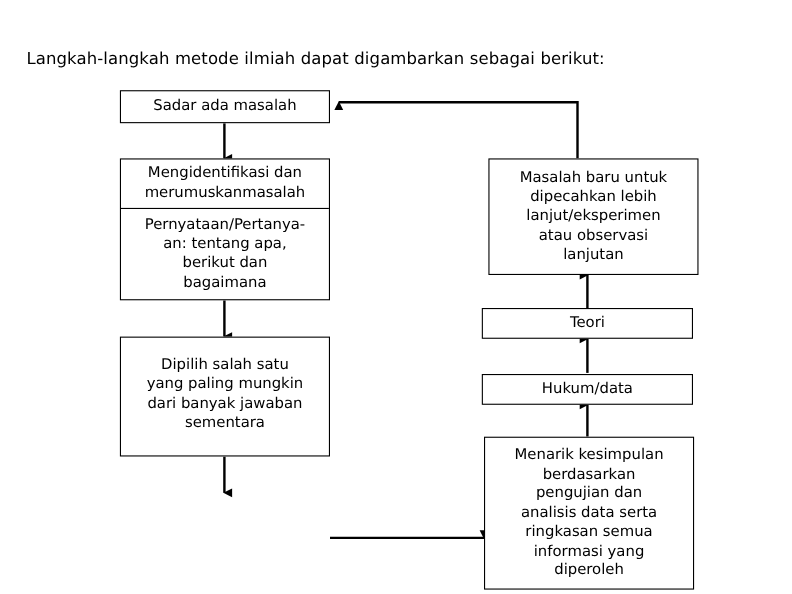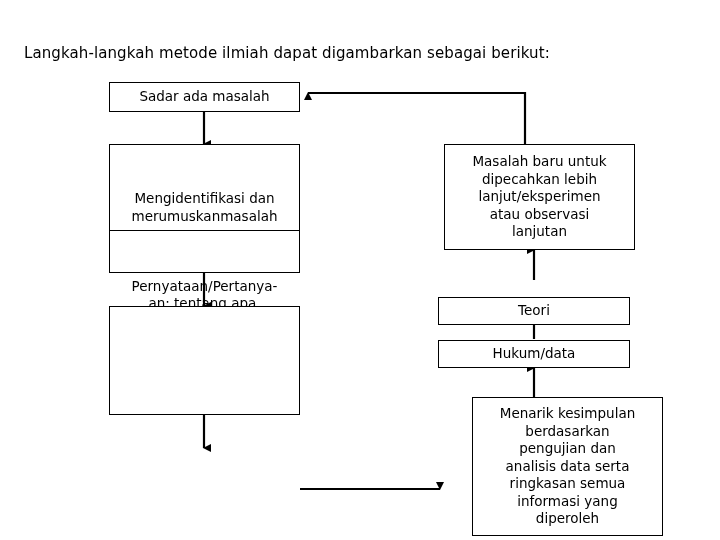--- a/index.html
+++ b/index.html
@@ -39,21 +39,21 @@
     width:100%;
     box-sizing:border-box;
     display:flex;
     align-items:center;
     justify-content:center;
     text-align:center;
     padding:4px 4px;
   }
   .node.split{padding:0;justify-content:flex-start;}
   .node.split .cell.top{border-bottom:1.5px solid #000;}
-  .node.split .cell{flex:none;margin-top:41px;}
+  .node.split .cell{flex:none;}
   .lines{position:absolute;left:0;top:0;pointer-events:none;}
   .linetext{white-space:pre-line;}
 </style>
 </head>
 <body>
 
 <div id="canvas">
 
   <div class="title">Langkah-langkah metode ilmiah dapat digambarkan sebagai berikut:</div>
 
@@ -92,45 +92,49 @@
 
   <div class="node" style="left:109px;top:66px;width:191px;height:30px;">
     <div class="cell linetext">Sadar ada masalah</div>
   </div>
 
   <div class="node split" style="left:109px;top:128px;width:191px;height:129px;">
     <div class="cell top linetext" style="height:45px;">Mengidentifikasi dan
 merumuskanmasalah</div>
     <div class="cell linetext" style="height:82px;">Pernyataan/Pertanya-
 an: tentang apa,
-mengapa dan
+berikut dan
 bagaimana</div>
   </div>
 
   <div class="node" style="left:109px;top:290px;width:191px;height:109px;">
+    <div class="cell linetext" style="padding-top:0;">Dipilih salah satu
+yang paling mungkin
+dari banyak jawaban
+sementara</div>
   </div>
 
 
   <div class="node" style="left:444px;top:128px;width:191px;height:106px;">
     <div class="cell linetext">Masalah baru untuk
 dipecahkan lebih
 lanjut/eksperimen
 atau observasi
 lanjutan</div>
   </div>
 
-  <div class="node" style="left:438px;top:264px;width:192px;height:28px;margin-top:17px;">
+  <div class="node" style="left:438px;top:264px;width:192px;height:28px;">
     <div class="cell linetext">Teori</div>
   </div>
 
   <div class="node" style="left:438px;top:324px;width:192px;height:28px;">
     <div class="cell linetext">Hukum/data</div>
   </div>
 
-  <div class="node" style="left:440px;top:381px;width:191px;height:139px;margin-left:32px;">
+  <div class="node" style="left:440px;top:381px;width:191px;height:139px;">
     <div class="cell linetext">Menarik kesimpulan
 berdasarkan
 pengujian dan
 analisis data serta
 ringkasan semua
 informasi yang
 diperoleh</div>
   </div>
 
 </div>

